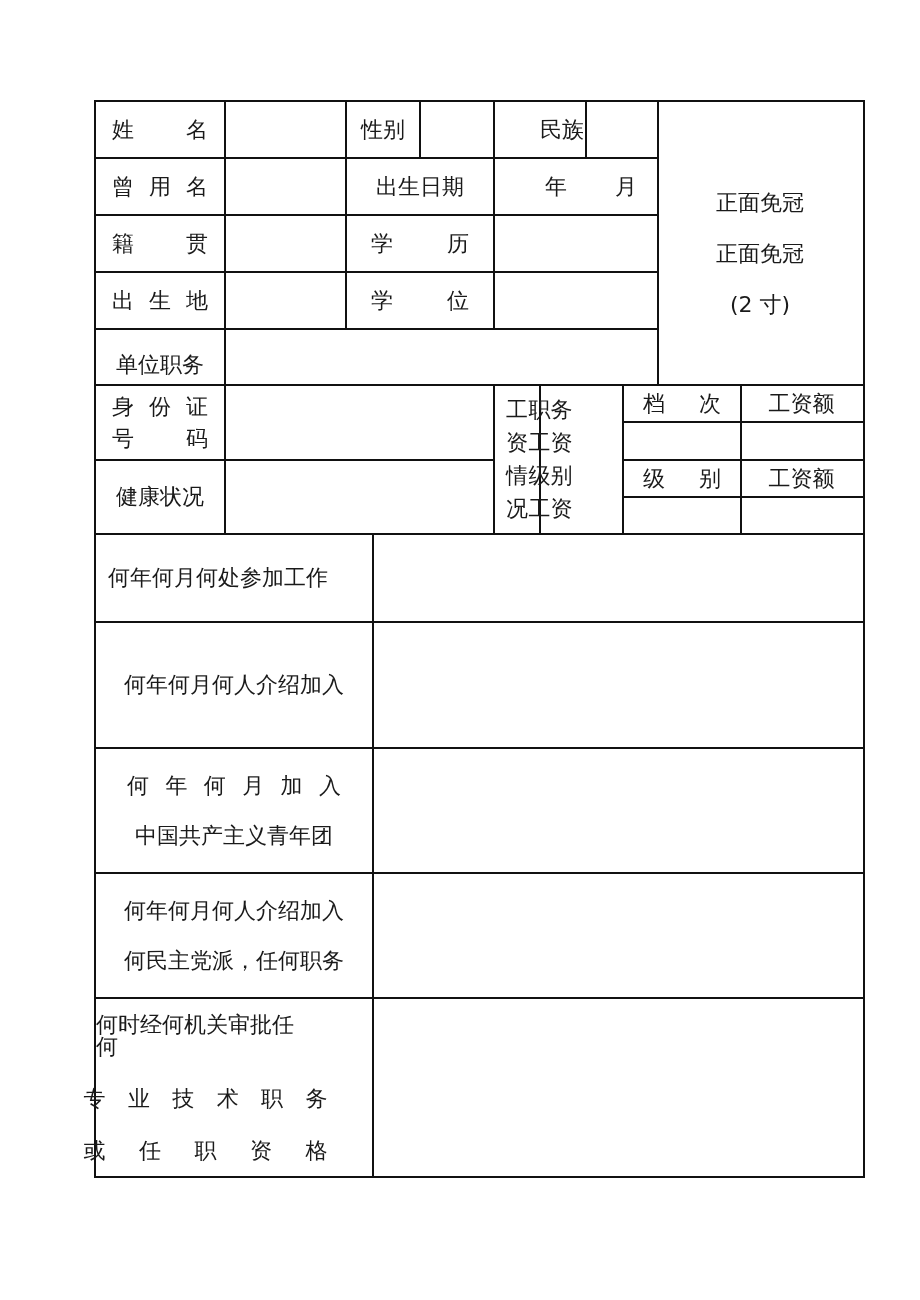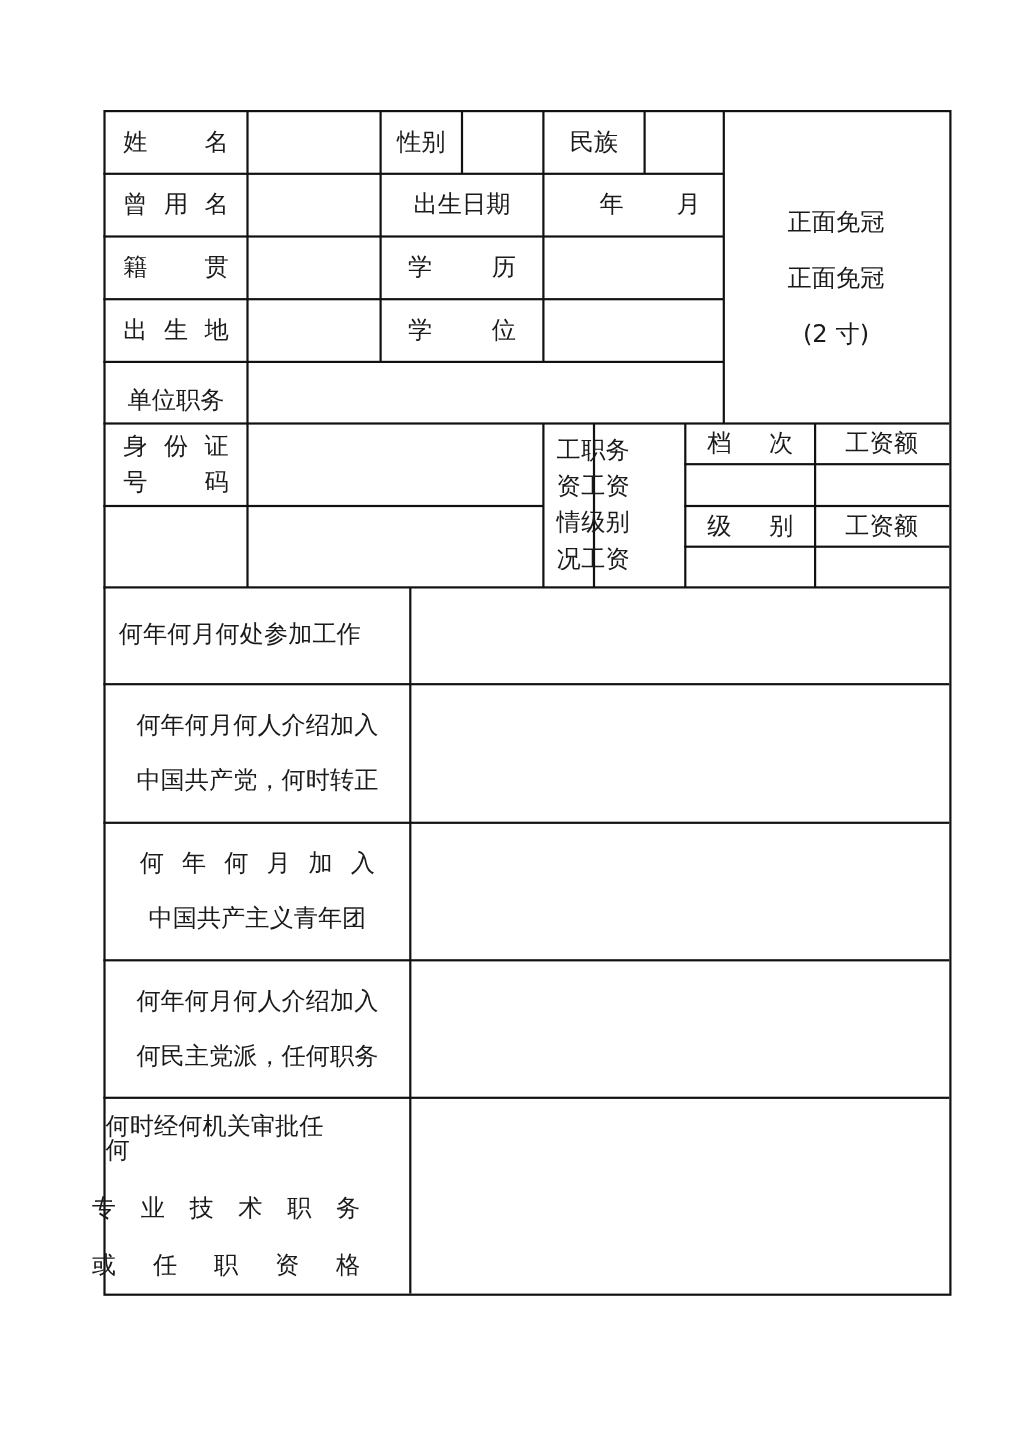--- a/index.html
+++ b/index.html
@@ -55,21 +55,21 @@
   <div class="vl" style="left:740px;top:385px;height:149px"></div>
   <div class="vl" style="left:372px;top:534px;height:642px"></div>
 
   <div class="cell spread" style="left:96px;top:102px;width:128px;height:55px">
     <span>姓</span>
     <span>名</span>
   </div>
   <div class="cell field" style="left:226px;top:102px;width:119px;height:55px"></div>
   <div class="cell" style="left:347px;top:102px;width:72px;height:55px">性别</div>
   <div class="cell field" style="left:421px;top:102px;width:72px;height:55px"></div>
-  <div class="cell" style="left:495px;top:102px;width:90px;height:55px">民族</div>
+  <div class="cell" style="left:517px;top:102px;width:90px;height:55px">民族</div>
   <div class="cell field" style="left:587px;top:102px;width:70px;height:55px"></div>
 
   <div class="cell photo-text" style="left:659px;top:102px;width:202px;height:282px;padding-top:21px">
     <span>正面免冠</span>
     <span>正面免冠</span>
     <span>(2 寸)</span>
   </div>
 
   <div class="cell spread" style="left:96px;top:159px;width:128px;height:55px">
     <span>曾</span>
@@ -115,20 +115,21 @@
       <span>份</span>
       <span>证</span>
     </div>
     <div style="display:flex;justify-content:space-between;width:100%">
       <span>号</span>
       <span>码</span>
     </div>
   </div>
   <div class="cell field" style="left:226px;top:386px;width:267px;height:73px"></div>
 
+  <div class="cell" style="left:96px;top:461px;width:128px;height:72px">健康状况</div>
   <div class="cell field" style="left:226px;top:461px;width:267px;height:72px"></div>
 
   <div class="cell vert" style="left:495px;top:386px;width:44px;height:147px;gap:11px">
     <span>工</span>
     <span>资</span>
     <span>情</span>
     <span>况</span>
   </div>
   <div class="cell vert" style="left:510px;top:386px;width:81px;height:147px;gap:11px">
     <span>职务</span>
@@ -149,21 +150,20 @@
   </div>
   <div class="cell" style="left:742px;top:461px;width:119px;height:35px">工资额</div>
   <div class="cell field" style="left:624px;top:498px;width:116px;height:35px"></div>
   <div class="cell field" style="left:742px;top:498px;width:119px;height:35px"></div>
 
   <div class="cell" style="left:96px;top:535px;width:244px;height:86px">何年何月何处参加工作</div>
   <div class="cell field" style="left:374px;top:535px;width:487px;height:86px"></div>
 
   <div class="cell lbl2" style="left:96px;top:623px;width:276px;height:124px">
     <span>何年何月何人介绍加入</span>
-    <span>中国共产党，何时转正</span>
   </div>
   <div class="cell field" style="left:374px;top:623px;width:487px;height:124px"></div>
 
   <div class="cell lbl2" style="left:96px;top:749px;width:276px;height:123px">
     <div style="display:flex;justify-content:space-between;width:214px">
       <span>何</span>
       <span>年</span>
       <span>何</span>
       <span>月</span>
       <span>加</span>

